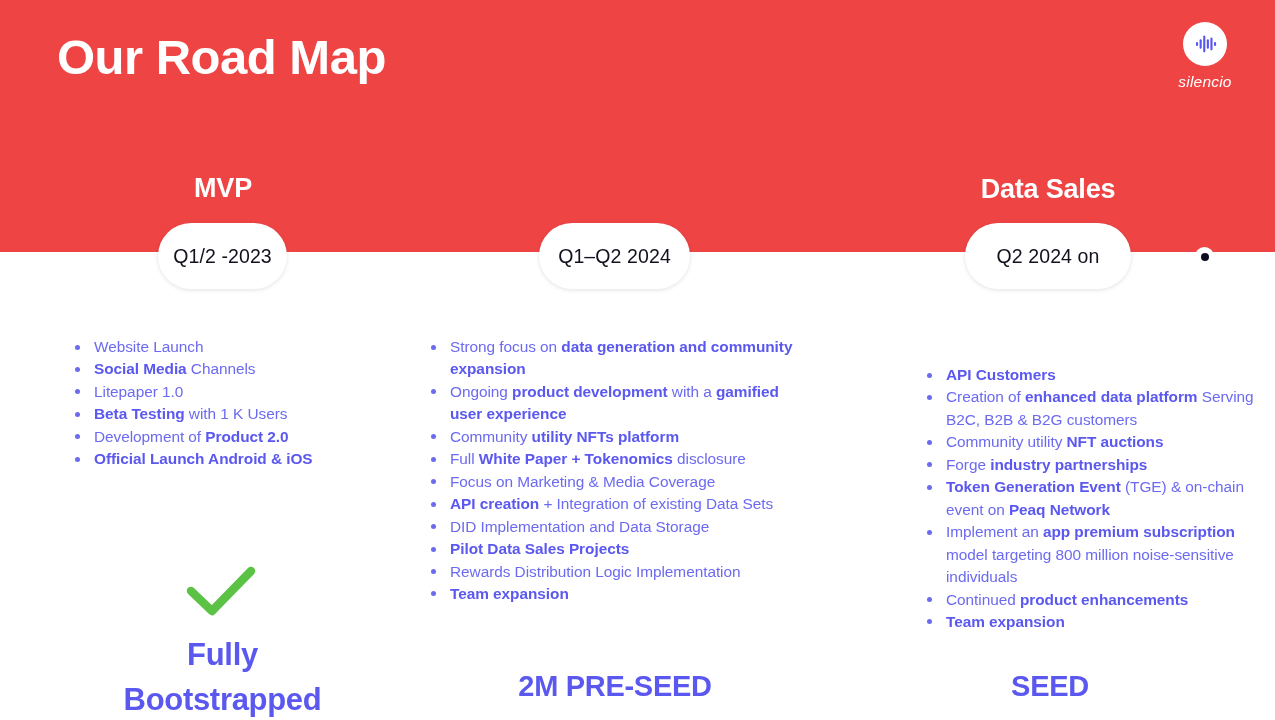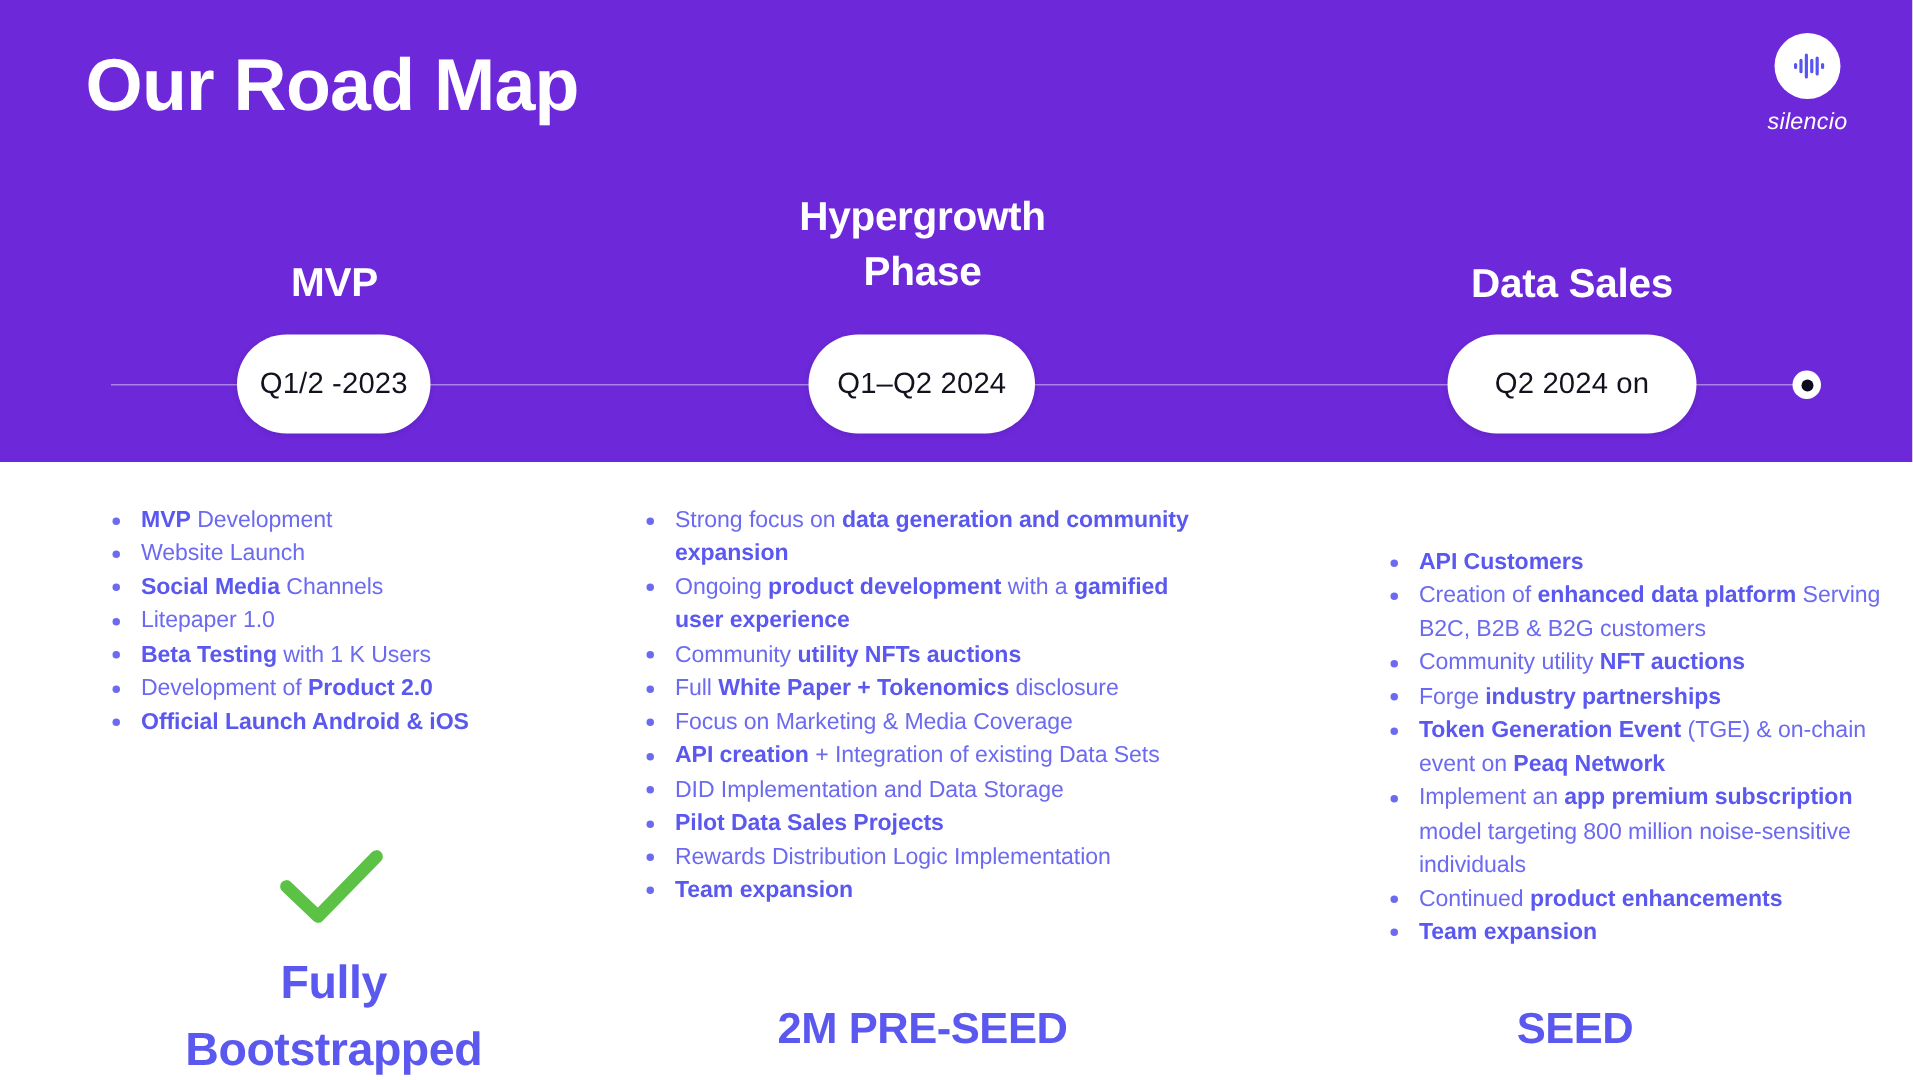--- a/index.html
+++ b/index.html
@@ -19,22 +19,22 @@
     width: 1275px;
     height: 720px;
     background: #ffffff;
   }
 
   
   .banner {
     position: absolute;
     left: 0; top: 0;
     width: 1275px;
-    height: 308px;
-    background: #6d28d9;
+    height: 252px;
+    background: #ef4444;
   }
   .slide-title {
     position: absolute;
     left: 57px;
     top: 30px;
     font-size: 49px;
     font-weight: 700;
     color: #ffffff;
     letter-spacing: -0.5px;
     line-height: 1.12;
@@ -235,48 +235,43 @@
       </div>
       <div class="logo-name">silencio</div>
     </div>
 
     <div class="timeline-line"></div>
     <div class="timeline-end">
         <i></i>
       </div>
 
     <div class="phase-head p1">MVP</div>
-    <div class="phase-head p2">
-      <div>Hypergrowth</div>
-      <div>Phase</div>
-    </div>
     <div class="phase-head p3">Data Sales</div>
 
     <div class="pill p1">Q1/2 -2023</div>
     <div class="pill p2">Q1–Q2 2024</div>
     <div class="pill p3">Q2 2024 on</div>
   </div>
 
   <div class="columns">
     <div class="col col-1">
       <ul class="bullets">
-          <li><b>MVP</b><span> Development</span></li>
           <li><span>Website Launch</span></li>
           <li><b>Social Media</b><span> Channels</span></li>
           <li><span>Litepaper 1.0</span></li>
           <li><b>Beta Testing</b><span> with 1 K Users</span></li>
           <li><span>Development of </span><b>Product 2.0</b></li>
           <li><b>Official Launch Android &amp; iOS</b></li>
         </ul>
     </div>
     <div class="col col-2">
       <ul class="bullets">
           <li><span>Strong focus on </span><b>data generation and community expansion</b></li>
           <li><span>Ongoing </span><b>product development</b><span> with a </span><b>gamified user experience</b></li>
-          <li><span>Community </span><b>utility NFTs auctions</b></li>
+          <li><span>Community </span><b>utility NFTs platform</b></li>
           <li><span>Full </span><b>White Paper + Tokenomics</b><span> disclosure</span></li>
           <li><span>Focus on Marketing &amp; Media Coverage</span></li>
           <li><b>API creation</b><span> + Integration of existing Data Sets</span></li>
           <li><span>DID Implementation and Data Storage</span></li>
           <li><b>Pilot Data Sales Projects</b></li>
           <li><span>Rewards Distribution Logic Implementation</span></li>
           <li><b>Team expansion</b></li>
         </ul>
     </div>
     <div class="col col-3">

